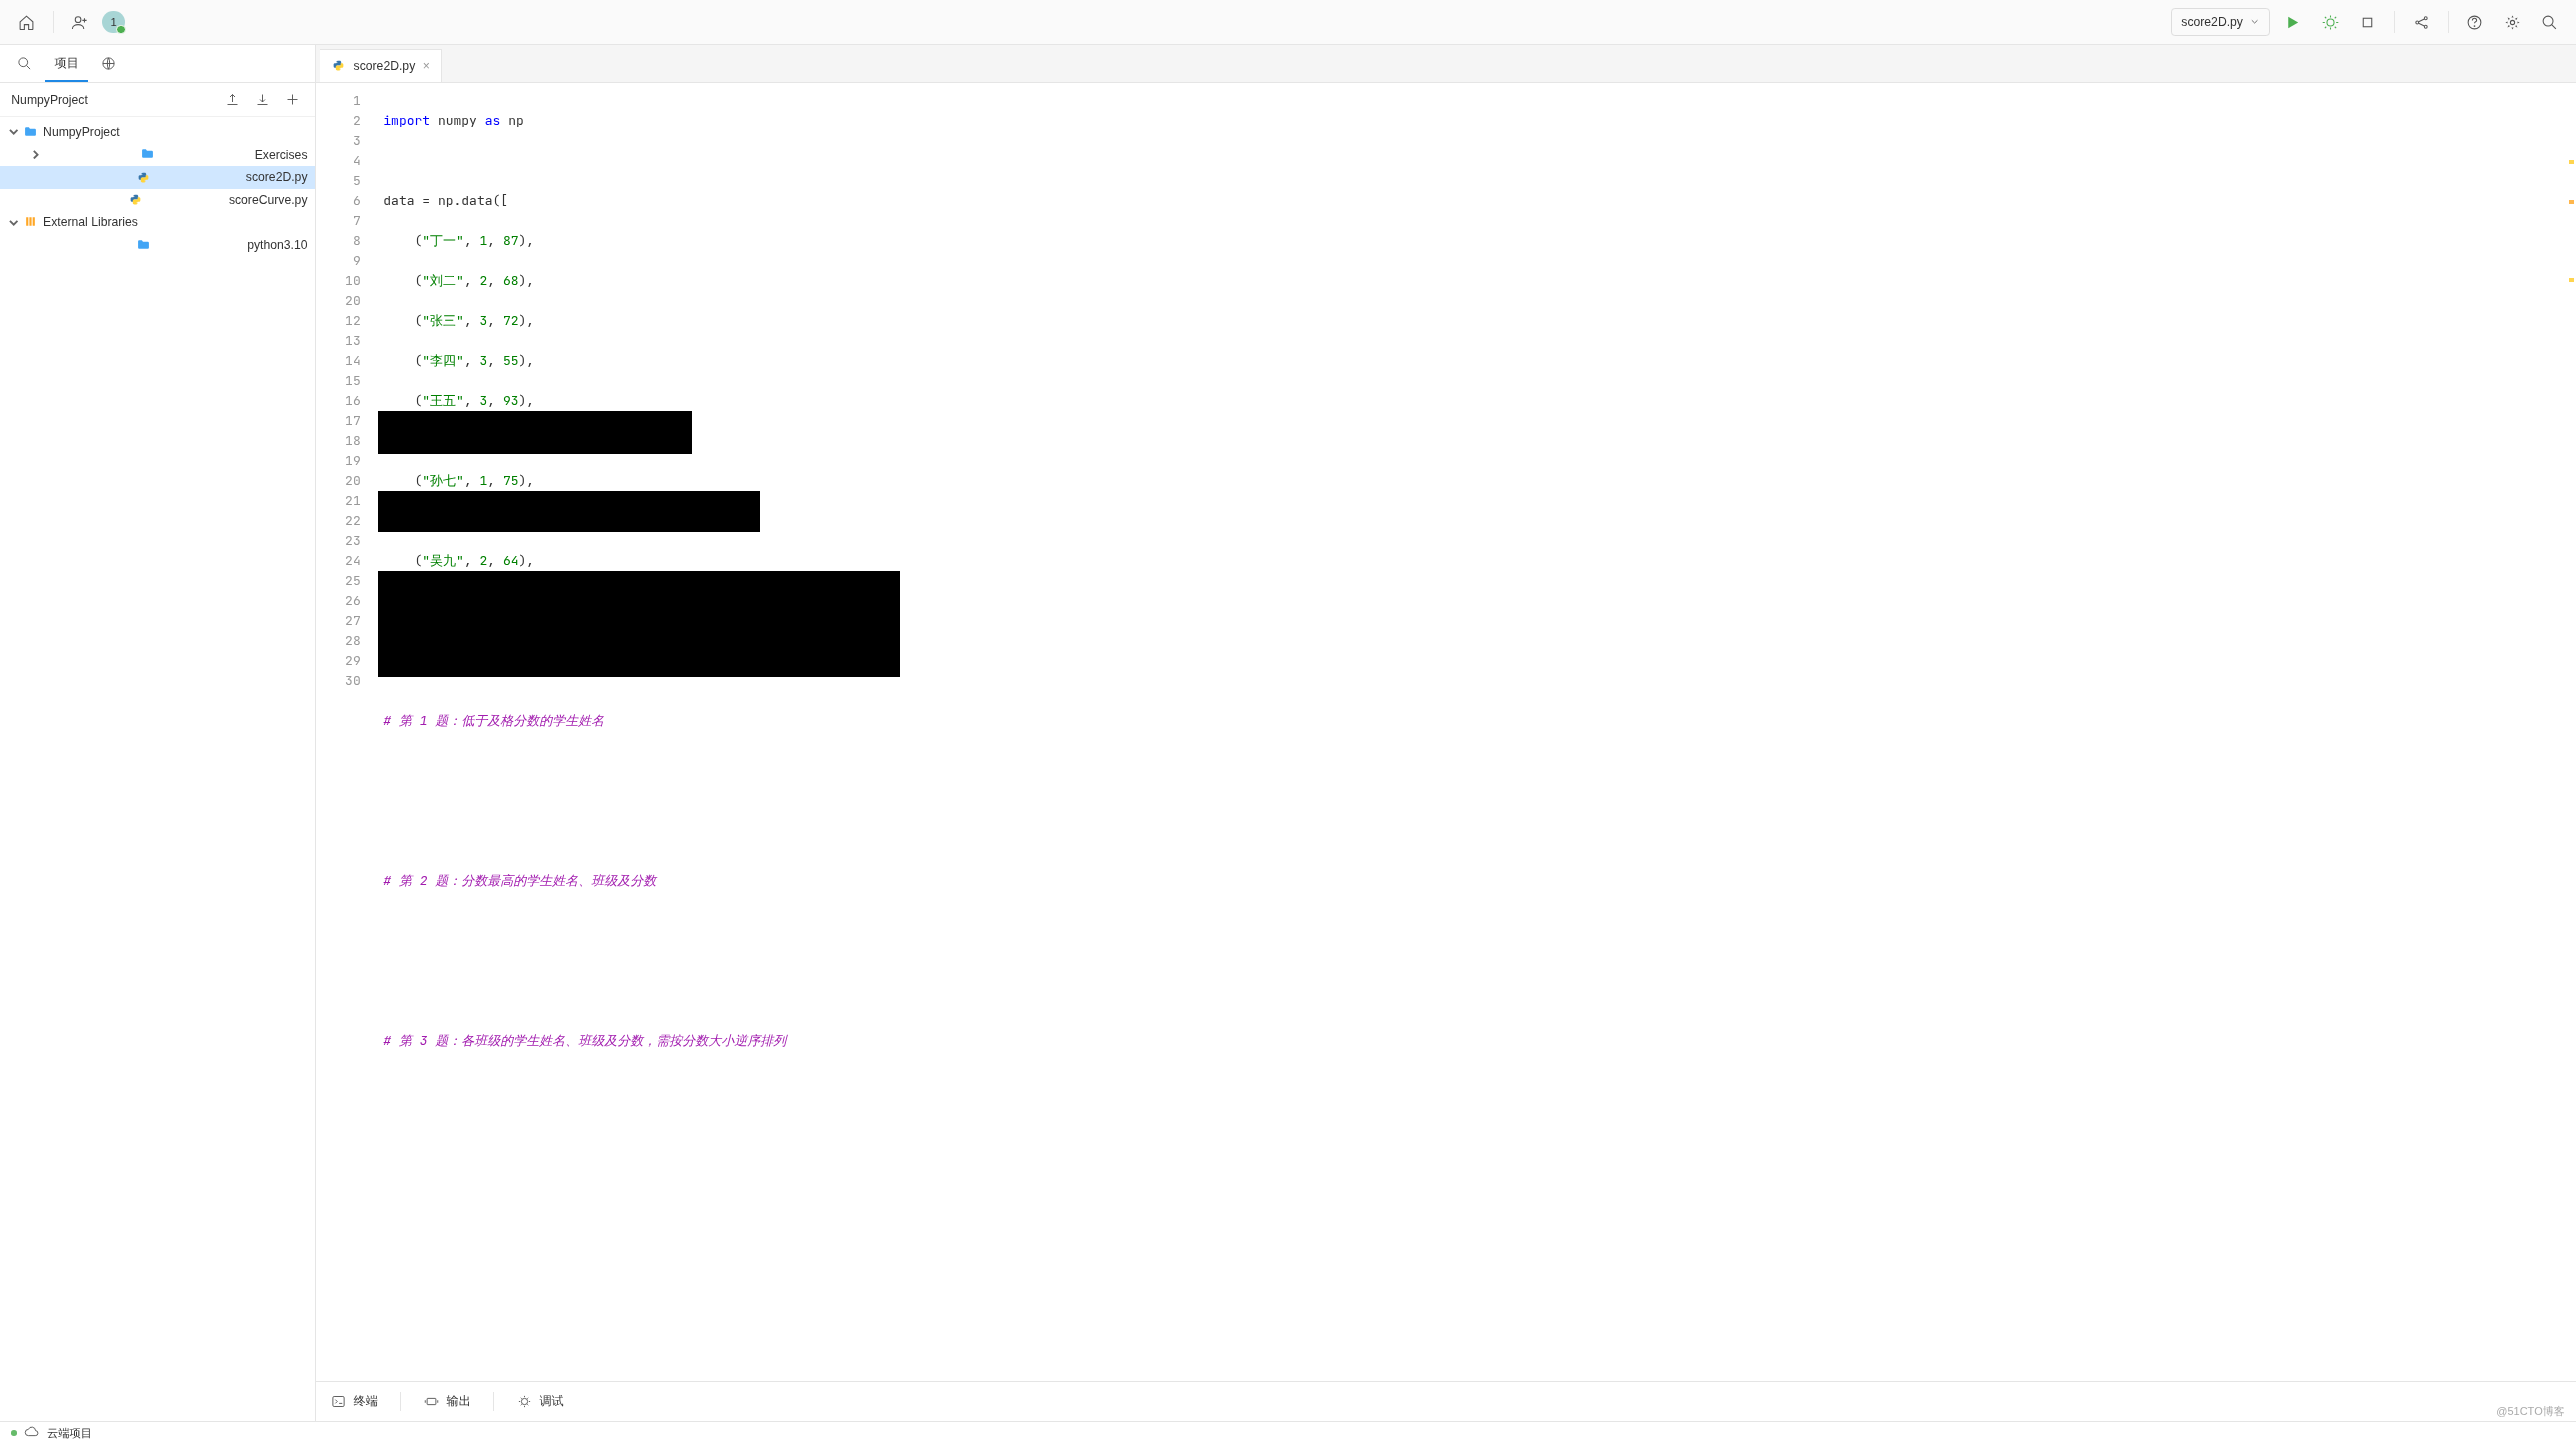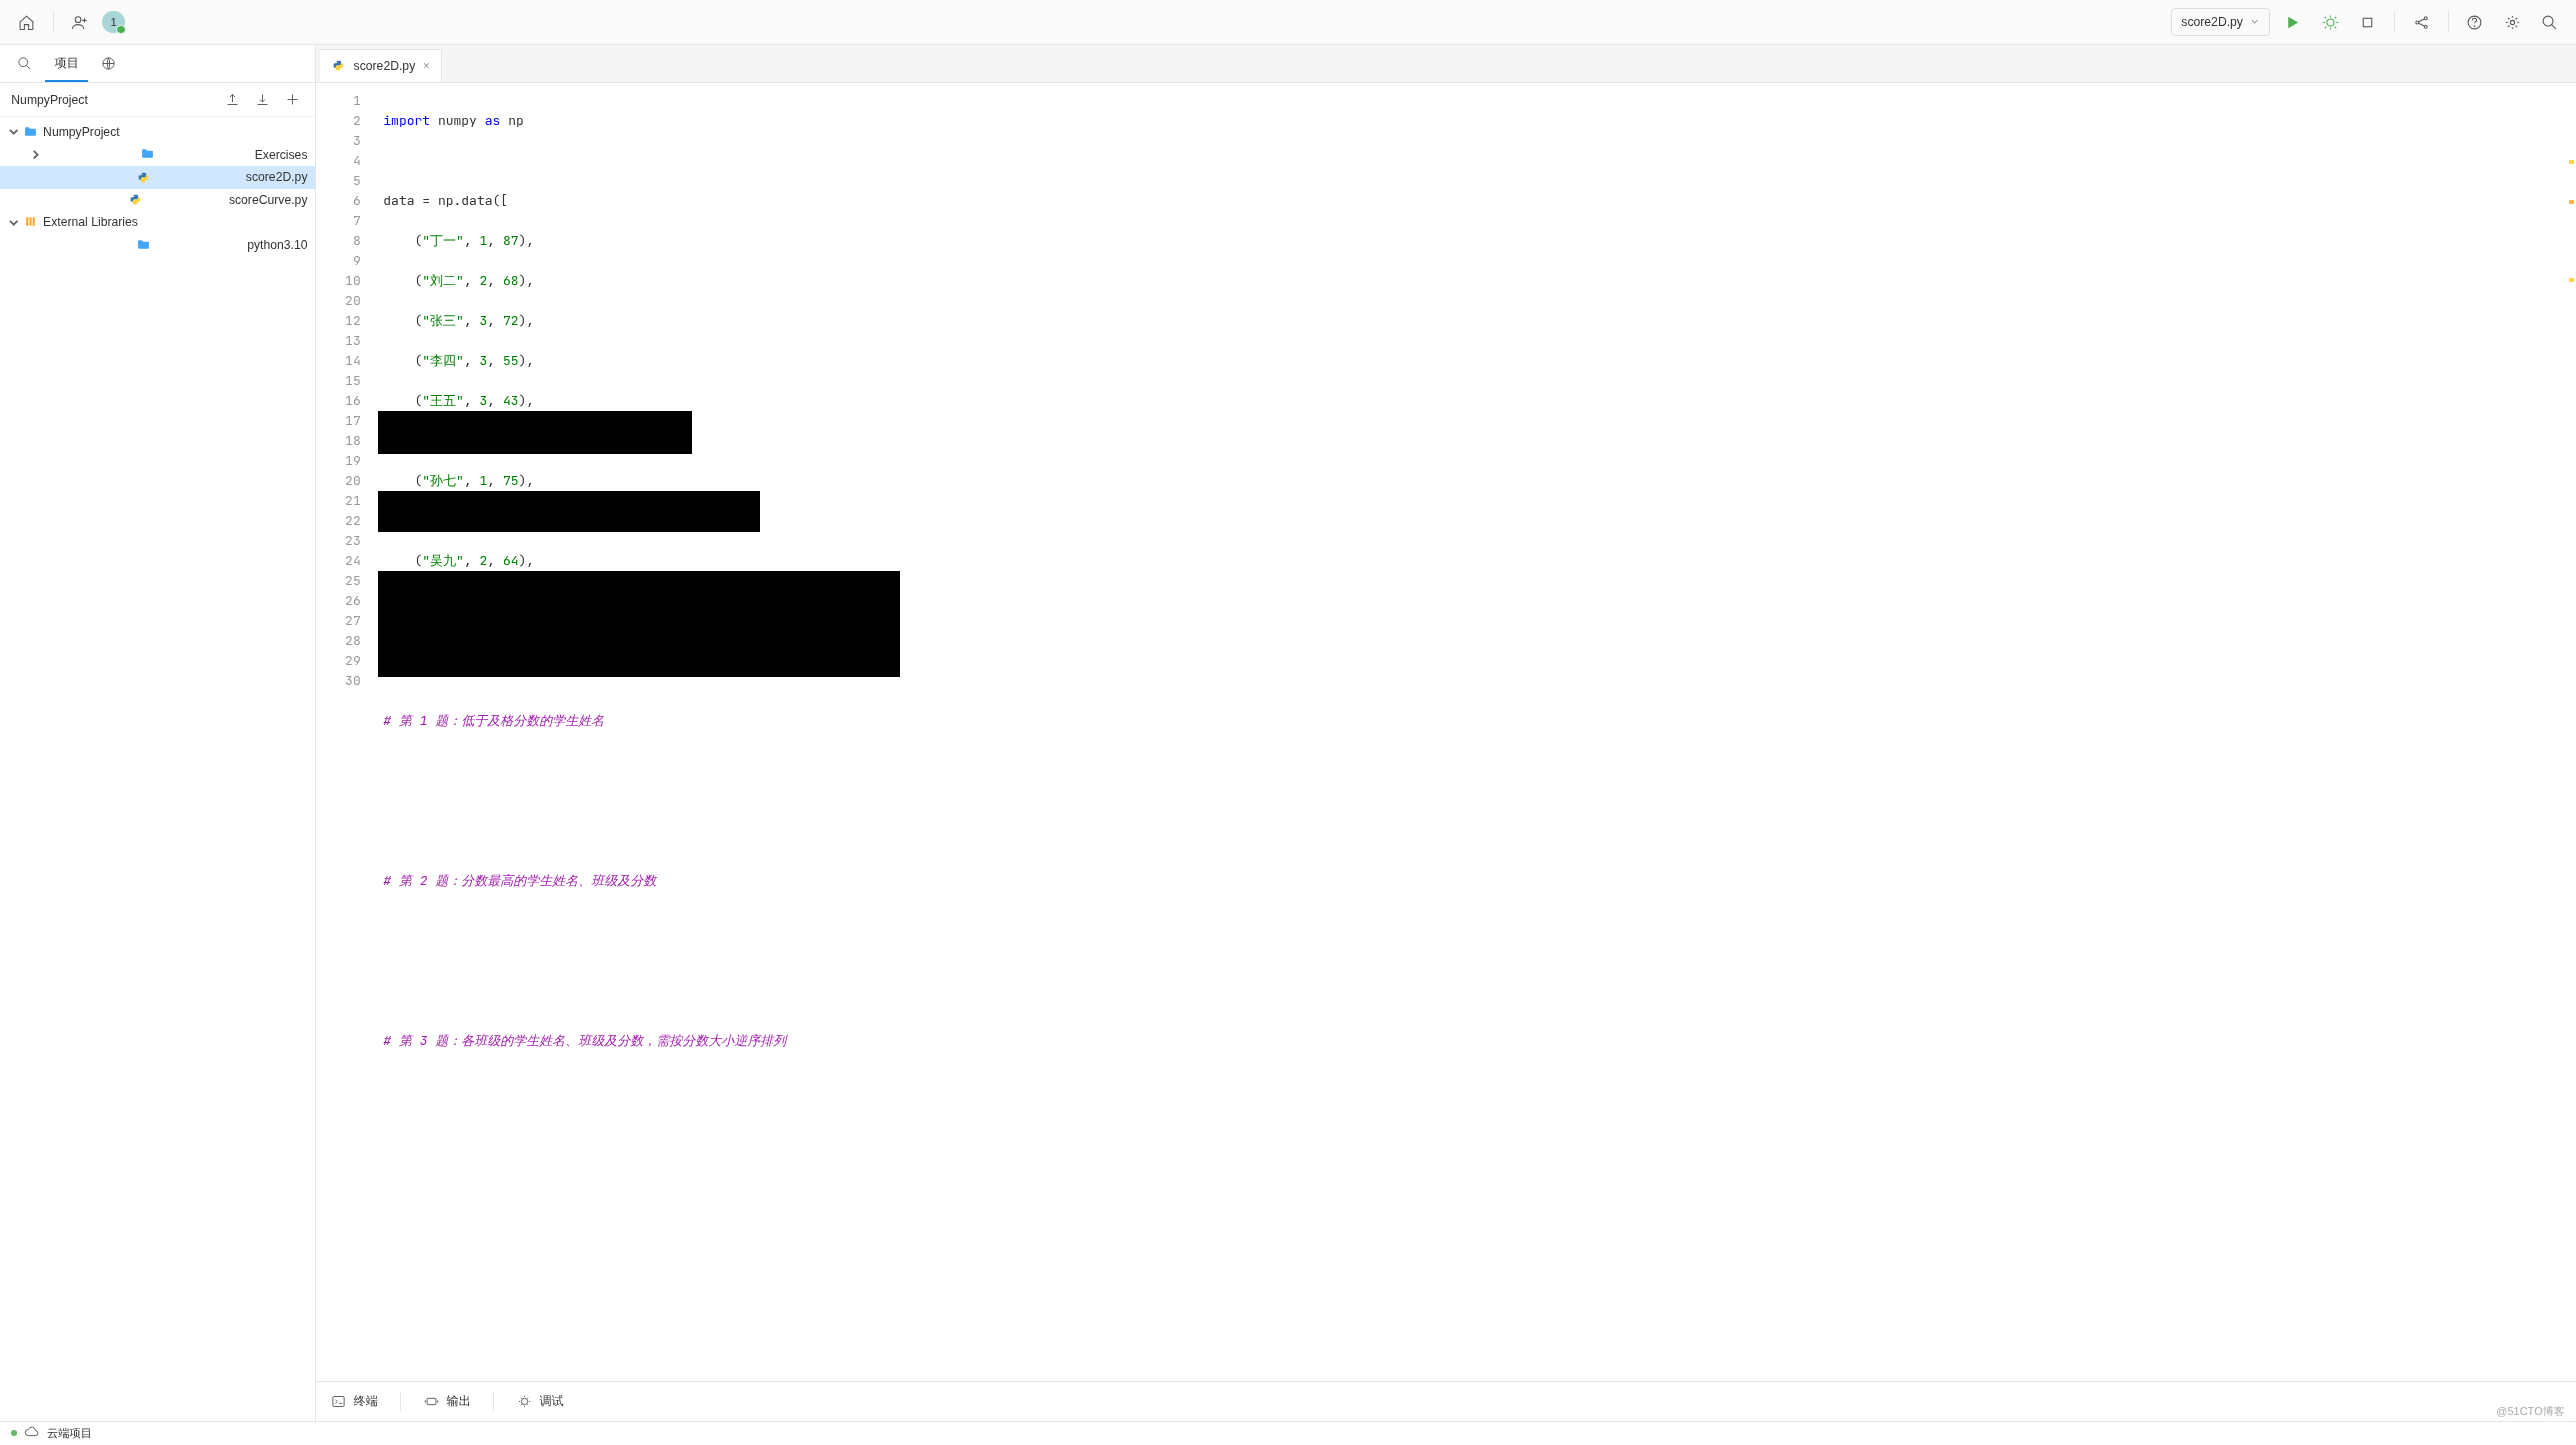--- a/index.html
+++ b/index.html
@@ -443,21 +443,21 @@
           <div>30</div>
         </div>
       <div class="code">
 <div class="code-line"><span class="kw">import</span><span> numpy </span><span class="kw">as</span><span> np</span></div>
 <div class="code-line"></div>
 <div class="code-line"><span>data = np.data([</span></div>
 <div class="code-line"><span>    (</span><span class="str">"丁一"</span><span>, </span><span class="num">1</span><span>, </span><span class="num">87</span><span>),</span></div>
 <div class="code-line"><span>    (</span><span class="str">"刘二"</span><span>, </span><span class="num">2</span><span>, </span><span class="num">68</span><span>),</span></div>
 <div class="code-line"><span>    (</span><span class="str">"张三"</span><span>, </span><span class="num">3</span><span>, </span><span class="num">72</span><span>),</span></div>
 <div class="code-line"><span>    (</span><span class="str">"李四"</span><span>, </span><span class="num">3</span><span>, </span><span class="num">55</span><span>),</span></div>
-<div class="code-line"><span>    (</span><span class="str">"王五"</span><span>, </span><span class="num">3</span><span>, </span><span class="num">43</span><span>),</span></div>
+<div class="code-line"><span>    (</span><span class="str">"王五"</span><span>, </span><span class="num">3</span><span>, </span><span class="num">93</span><span>),</span></div>
 <div class="code-line"><span>    (</span><span class="str">"赵六"</span><span>, </span><span class="num">2</span><span>, </span><span class="num">81</span><span>),</span></div>
 <div class="code-line"><span>    (</span><span class="str">"孙七"</span><span>, </span><span class="num">1</span><span>, </span><span class="num">75</span><span>),</span></div>
 <div class="code-line"><span>    (</span><span class="str">"周八"</span><span>, </span><span class="num">1</span><span>, </span><span class="num">88</span><span>),</span></div>
 <div class="code-line"><span>    (</span><span class="str">"吴九"</span><span>, </span><span class="num">2</span><span>, </span><span class="num">64</span><span>),</span></div>
 <div class="code-line"><span>    (</span><span class="str">"郑十"</span><span>, </span><span class="num">2</span><span>, </span><span class="num">49</span><span>),</span></div>
 <div class="code-line"><span>], dtype=[(</span><span class="str">"姓名"</span><span>, </span><span class="builtin">str</span><span>, </span><span class="num">10</span><span>), (</span><span class="str">"班级"</span><span>, </span><span class="builtin">int</span><span>), (</span><span class="str">"分数"</span><span>, </span><span class="builtin">int</span><span>)])</span></div>
 <div class="code-line"></div>
 <div class="code-line"><span class="comment"># 第 1 题：低于及格分数的学生姓名</span></div>
 <div class="code-line"></div>
 <div class="code-line"></div>

